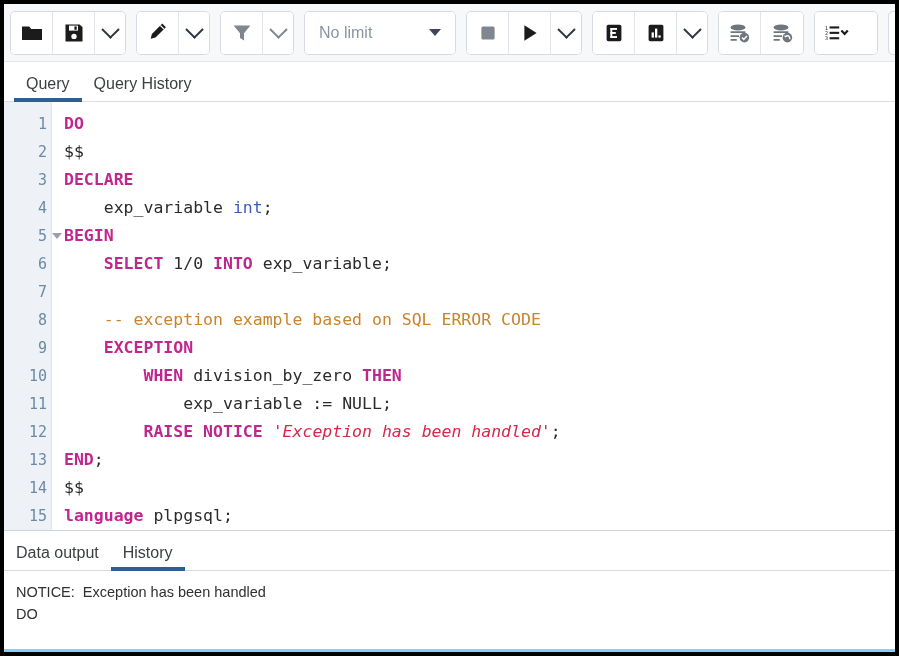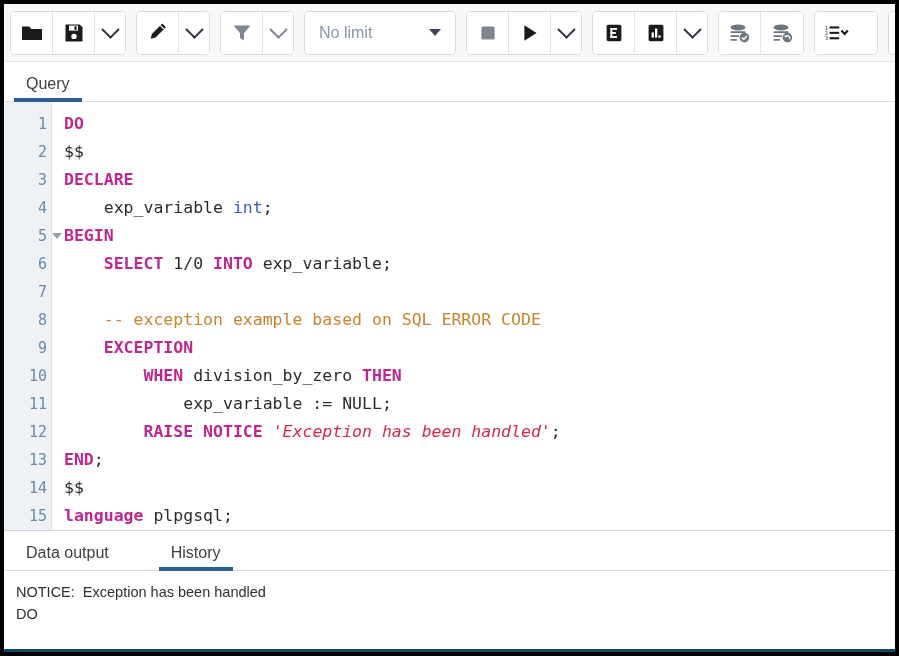--- a/index.html
+++ b/index.html
@@ -13,21 +13,21 @@
     overflow: hidden;
     font-family: "Liberation Sans", sans-serif;
   }
 
   #frame {
     position: absolute;
     left: 4px;
     top: 4px;
     width: 891px;
     height: 648px;
-    background: #0c4a6e;
+    background: #7dd3fc;
     overflow: hidden;
     box-sizing: border-box;
   }
 
   
   #toolbar {
     height: 58px;
     background: #f7f8fa;
     border-bottom: 1px solid #e4e6eb;
     display: flex;
@@ -175,24 +175,22 @@
   #bottom {
     border-top: 1px solid #cfd4da;
     background: #ffffff;
     height: 119px;
     box-sizing: border-box;
   }
   #bottomtabs {
     height: 40px;
     display: flex;
     align-items: flex-end;
-    padding-left: 10px;
     border-bottom: 1px solid #d9dde3;
     box-sizing: border-box;
-    gap: 38px;
   }
   #msgarea {
     padding: 10px 12px 0 12px;
     box-sizing: border-box;
   }
   .msgline {
     font-family: Liberation Sans, sans-serif;
     font-size: 14.5px;
     color: #303030;
     line-height: 22px;
@@ -331,20 +329,23 @@
         </svg>
       </div>
     </div>
 
     <div class="btn-group" style="width:16px;"></div>
   </div>
 
   <div id="tabstrip">
     <div class="tab active">
       <span>Query</span>
+    </div>
+    <div class="tab">
+      <span>Query History</span>
     </div>
   </div>
 
   <div id="editor">
     <div id="gutter">
         <div class="gline">1</div>
         <div class="gline">2</div>
         <div class="gline">3</div>
         <div class="gline">4</div>
         <div class="gline">5<span class="fold"></span></div>

